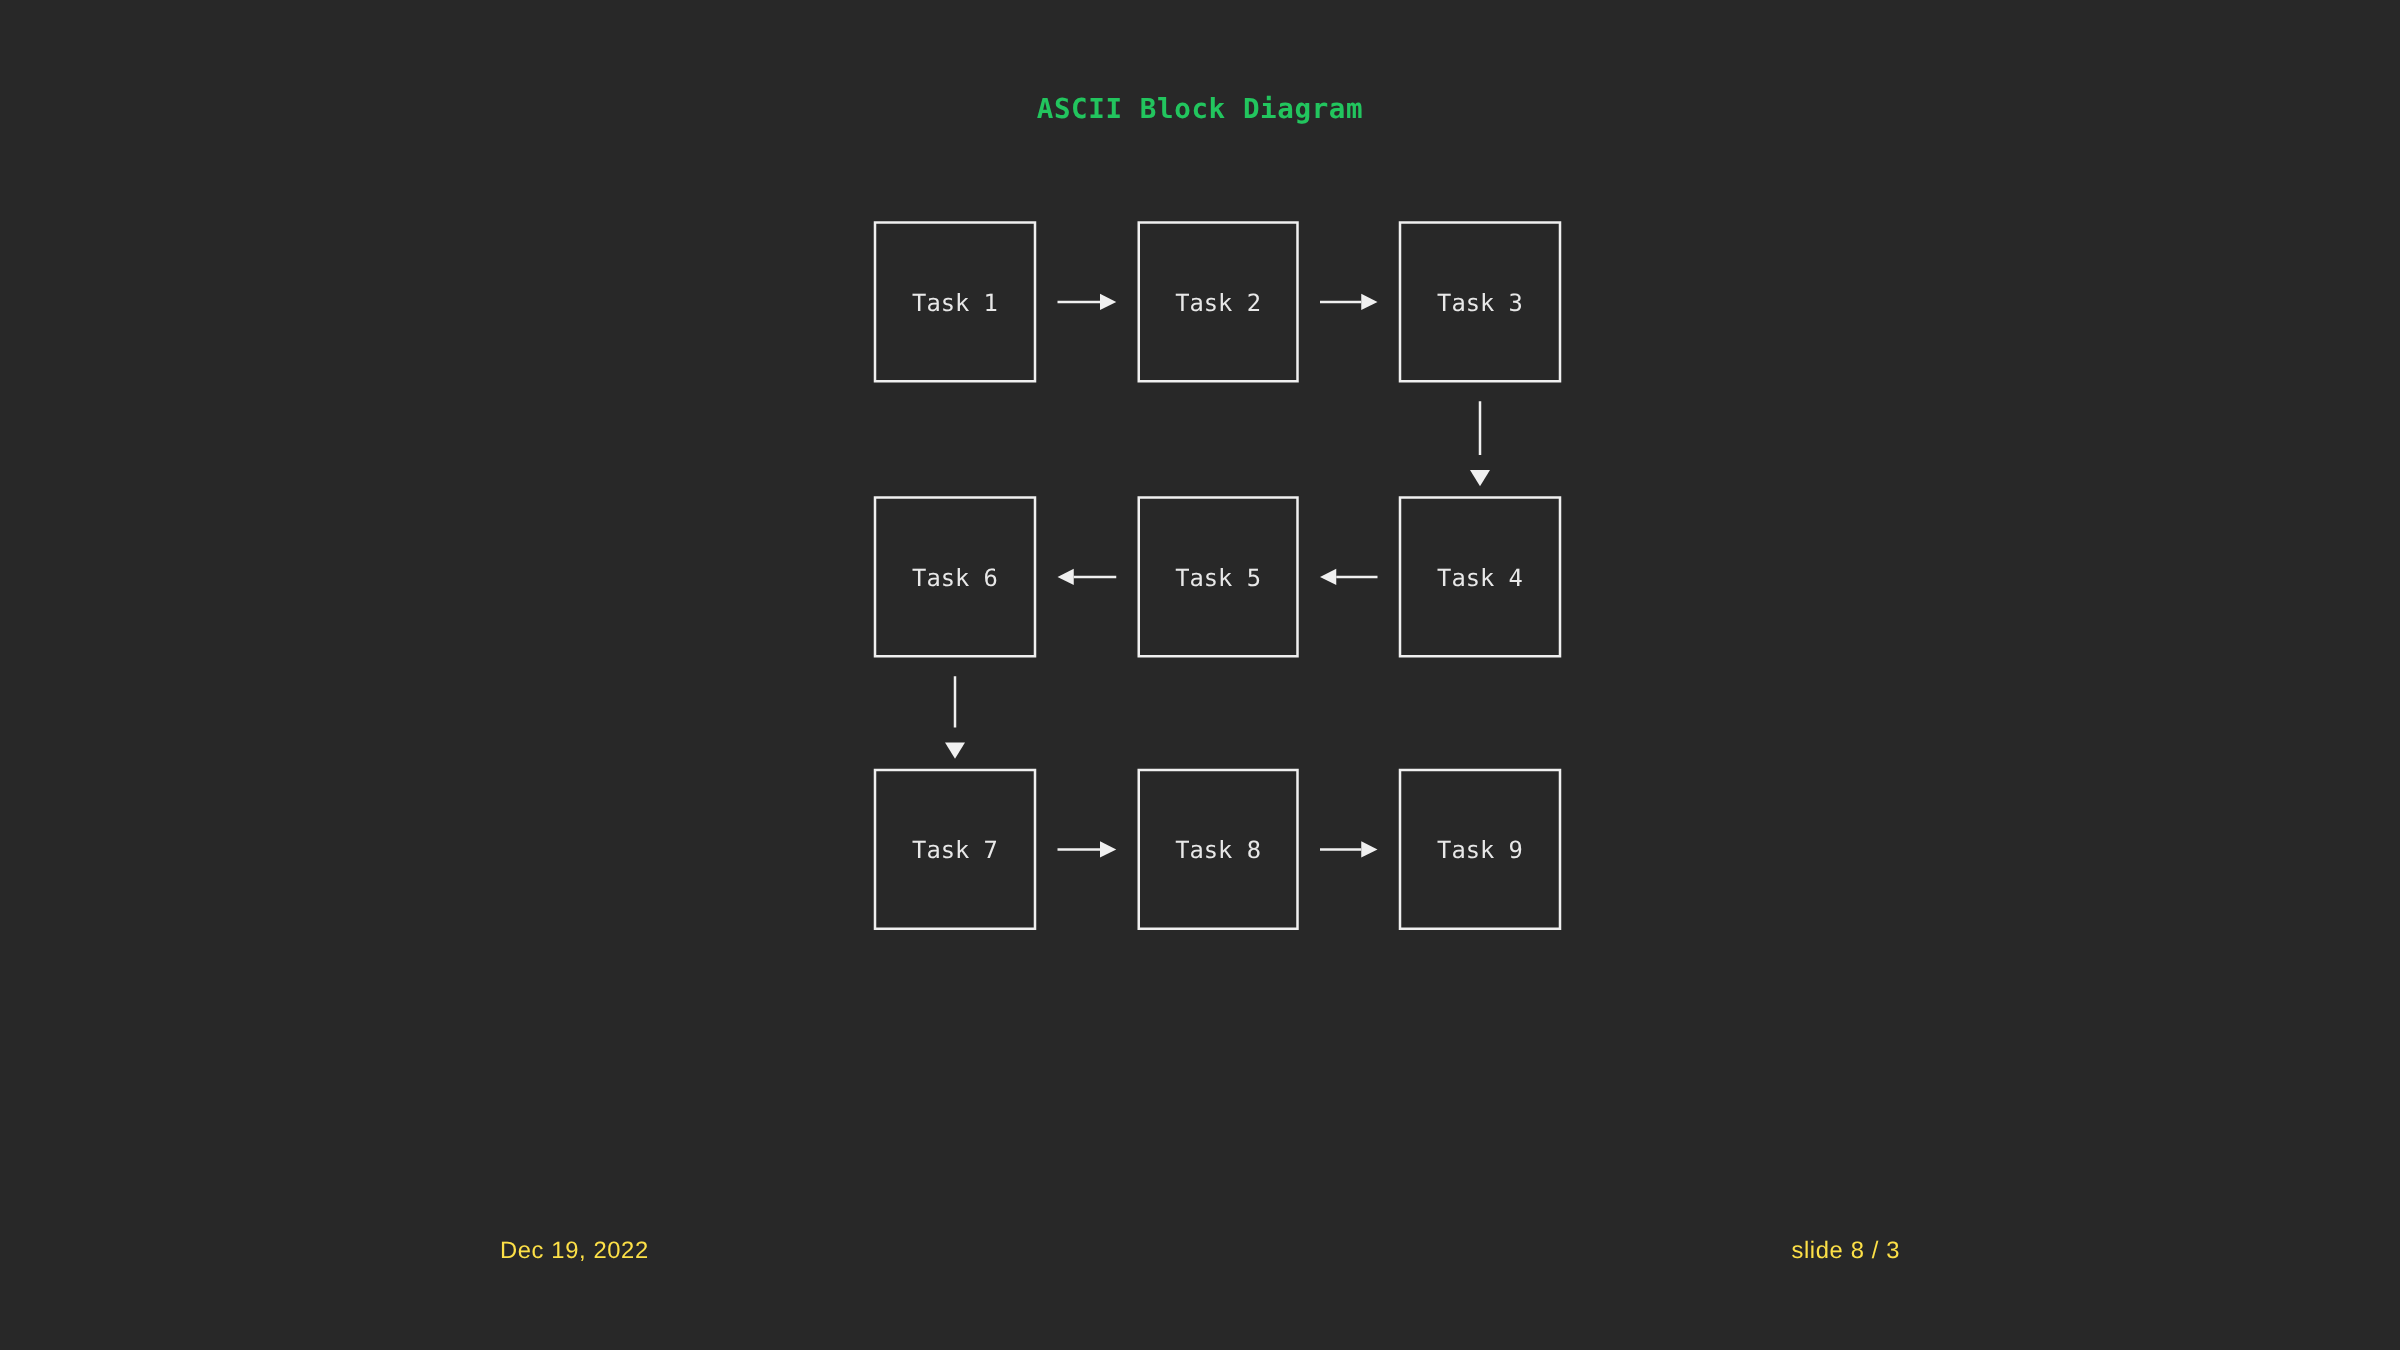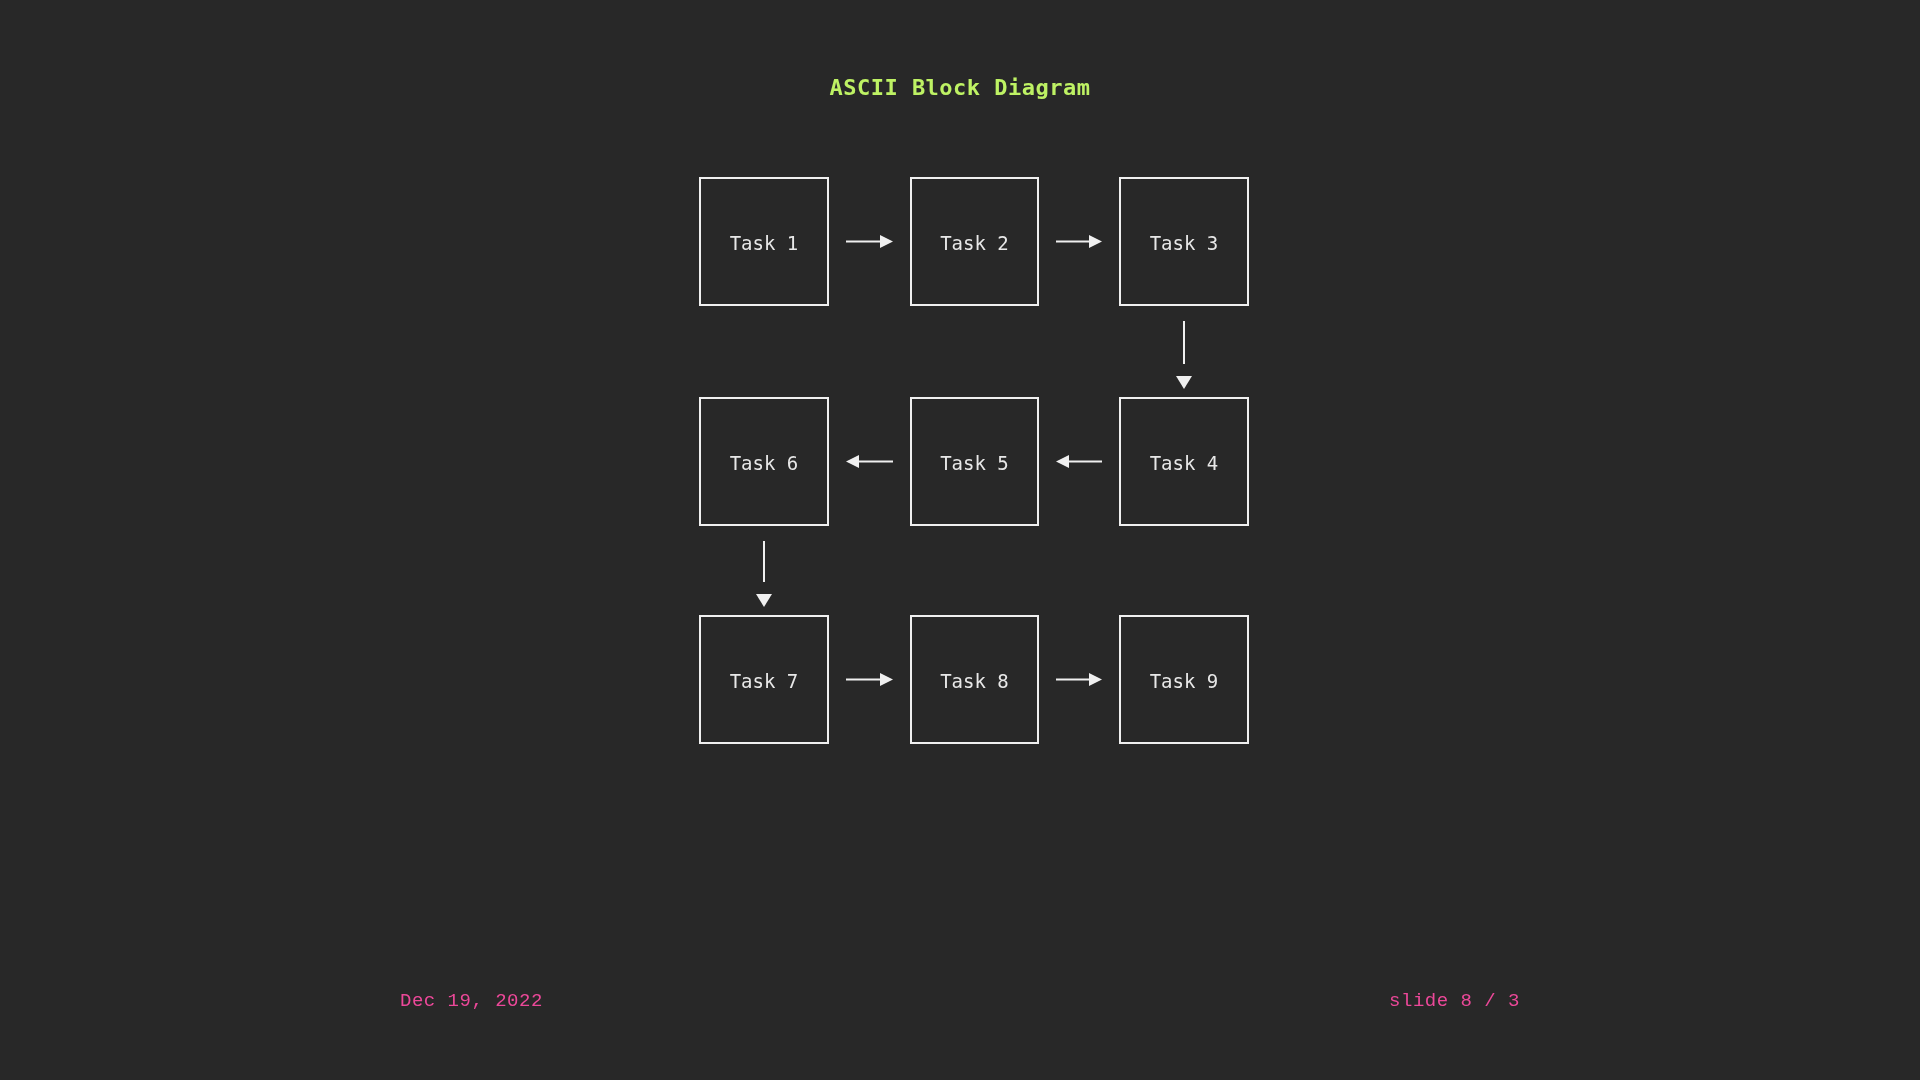--- a/index.html
+++ b/index.html
@@ -25,21 +25,21 @@
   #slide-title {
     position: absolute;
     top: 75px;
     left: 0;
     width: 1920px;
     text-align: center;
     font-family: "DejaVu Sans Mono", "Liberation Mono", monospace;
     font-size: 22px;
     font-weight: bold;
     letter-spacing: 0.5px;
-    color: #bef264;
+    color: #22c55e;
     white-space: pre;
   }
 
   
   #diagram {
     position: absolute;
     left: 0;
     top: 0;
     width: 1920px;
     height: 824px;
@@ -73,23 +73,23 @@
   }
   .edge-head {
     fill: #f0f0f0;
     stroke: none;
   }
 
   
   .footer-text {
     position: absolute;
     bottom: 68px;
-    font-family: Liberation Mono, monospace;
+    font-family: Liberation Sans, sans-serif;
     font-size: 19px;
-    color: #ec4899;
+    color: #fde047;
     white-space: pre;
     letter-spacing: 0.5px;
   }
   #footer-date { left: 400px; }
   #footer-slide { right: 400px; }
 </style>
 </head>
 <body>
 
 <div id="slide">

